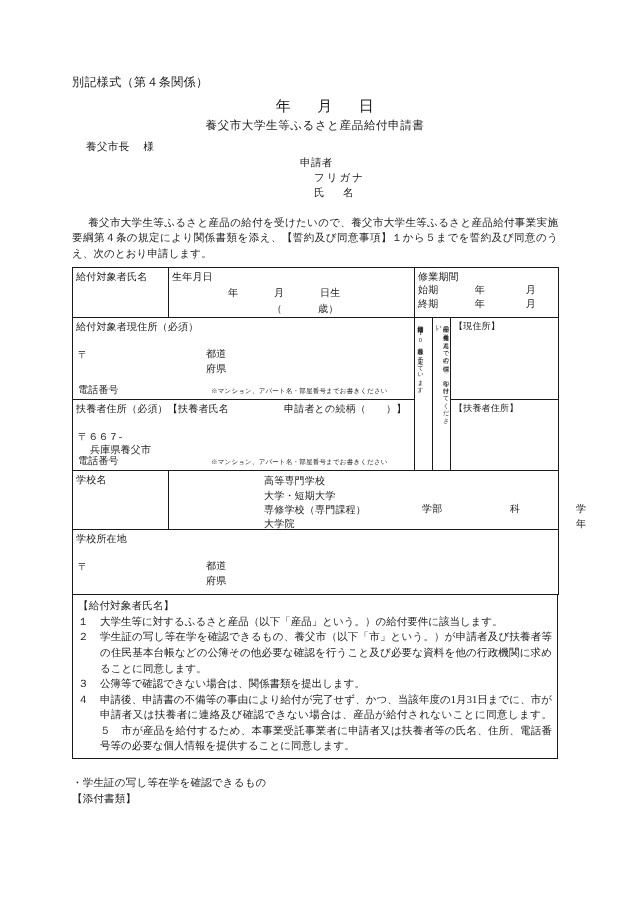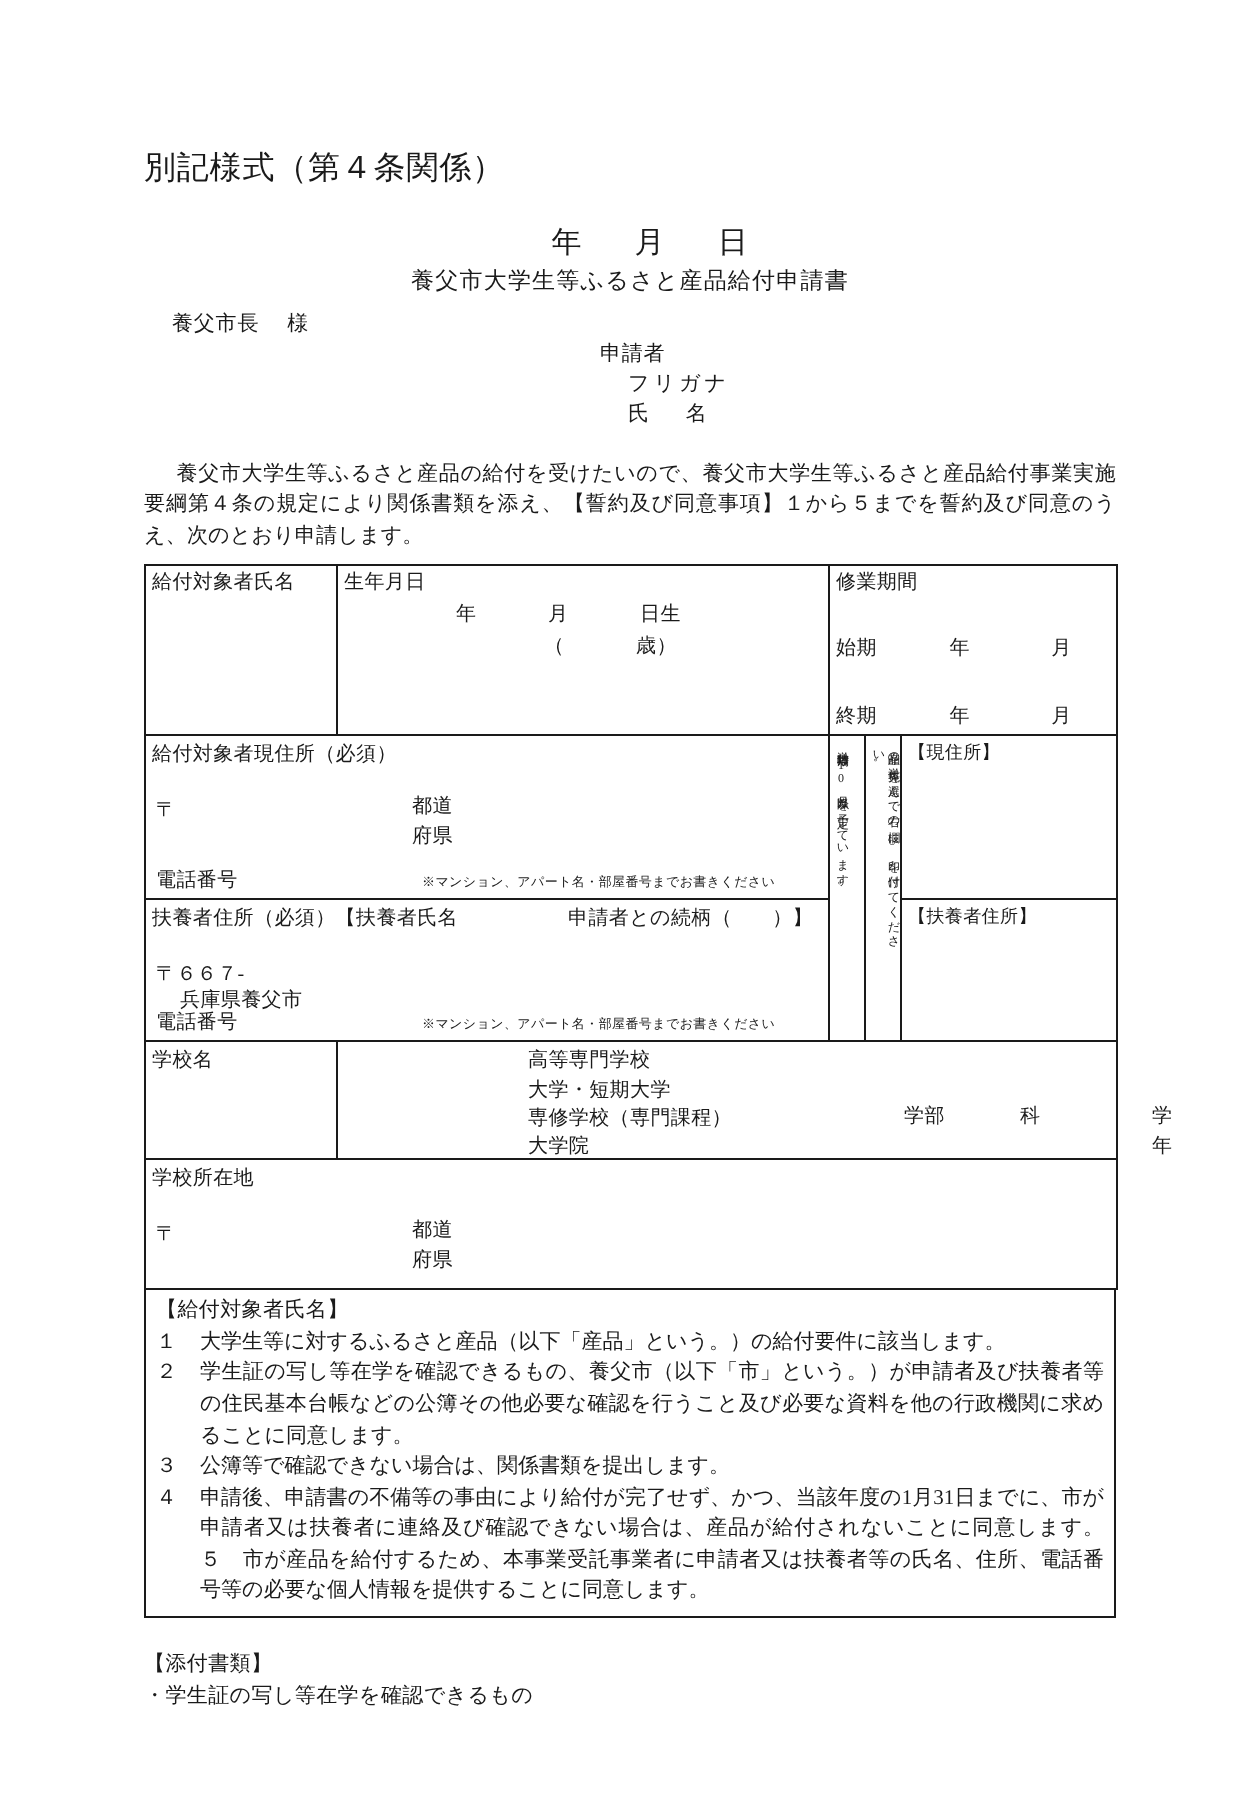--- a/index.html
+++ b/index.html
@@ -24,23 +24,23 @@
   }
   .content {
     position: absolute;
     left: 72px;
     top: 74px;
     width: 486px;
   }
 
   
   .form-code {
-    font-size: 16px;
+    font-size: 12px;
     letter-spacing: 0.4px;
-    margin: 0 0 17px 0;
+    margin: 0 0 6px 0;
   }
   .date-line {
     text-align: center;
     font-size: 15px;
     letter-spacing: 0.4px;
     margin: 0 0 2px 0;
     padding-right: 2px;
   }
   .date-line span { margin-left: 22px; }
   .doc-title {
@@ -107,21 +107,21 @@
 
   .row-ymd2 {
     display: flex;
     padding-left: 100px;
     margin-top: 2px;
   }
   .row-ymd2 > span { width: 46px; text-align: left; }
 
   .period-line {
     display: flex;
-    margin-top: 20px;
+    margin-top: 0;
   }
   .period-line .lbl { width: 58px; }
   .period-line .yy  { width: 52px; }
   .period-line .mm  { width: 30px; }
 
   .addr-body {
     position: relative;
     height: 63px;
   }
   .addr-body .postal { position: absolute; left: 2px; top: 14px; }
@@ -181,21 +181,21 @@
   .school-body {
     position: relative;
     height: 54px;
     line-height: 1.42;
   }
   .school-body .list {
     position: absolute;
     left: 92px;
     top: 1px;
   }
-  .school-body .gakubu { position: absolute; left: 250px; top: 29px; margin-left: 30px; }
+  .school-body .gakubu { position: absolute; left: 250px; top: 29px; }
   .school-body .ka     { position: absolute; left: 338px; top: 29px; }
   .school-body .gakunen{ position: absolute; left: 404px; top: 29px; }
 
   .school-addr {
     position: relative;
     height: 46px;
   }
   .school-addr .postal { position: absolute; left: 2px; top: 14px; }
   .school-addr .todofuken {
     position: absolute;
@@ -390,18 +390,18 @@
         <span class="num">３</span>
         <span class="txt">公簿等で確認できない場合は、関係書類を提出します。</span>
       </div>
       <div class="pledge-item">
         <span class="num">４</span>
         <span class="txt">申請後、申請書の不備等の事由により給付が完了せず、かつ、当該年度の1月31日までに、市が申請者又は扶養者に連絡及び確認できない場合は、産品が給付されないことに同意します。　５　市が産品を給付するため、本事業受託事業者に申請者又は扶養者等の氏名、住所、電話番号等の必要な個人情報を提供することに同意します。</span>
       </div>
     </div>
 
     <div class="attach">
+      <div>・学生証の写し等在学を確認できるもの</div>
       <div>【添付書類】</div>
-      <div>・学生証の写し等在学を確認できるもの</div>
     </div>
 
   </div>
 </div>
 
 </body></html>

